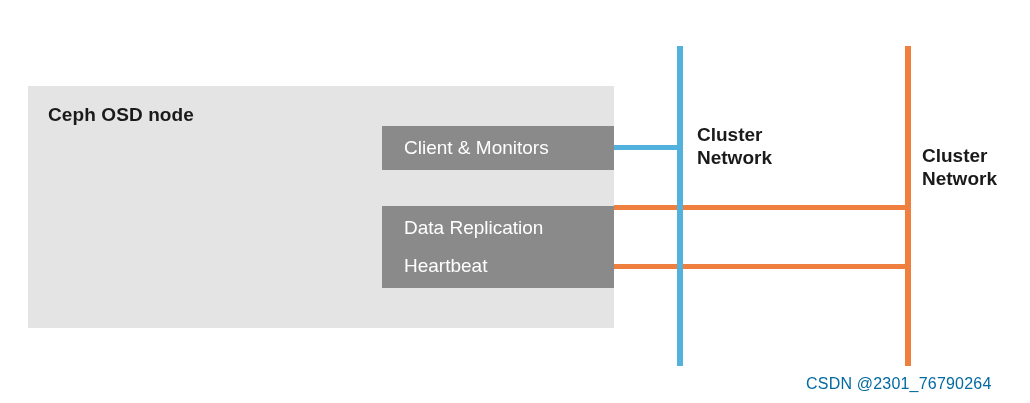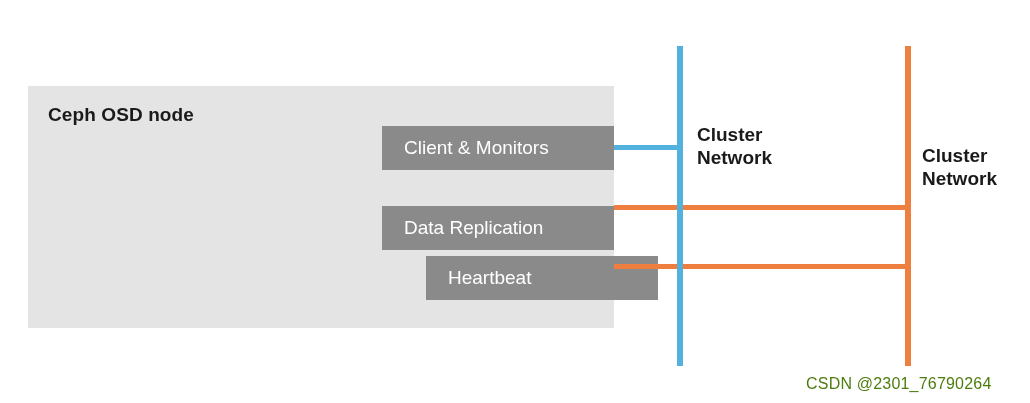--- a/index.html
+++ b/index.html
@@ -50,21 +50,21 @@
     position: absolute;
     left: 22px;
     top: 50%;
     transform: translateY(-50%);
     font-size: 19px;
     color: #ffffff;
     white-space: nowrap;
   }
   #role-bar-0 { top: 126px; }
   #role-bar-1 { top: 185px; margin-top: 21px; }
-  #role-bar-2 { top: 256px; margin-left: 44px; }
+  #role-bar-2 { top: 244px; }
 
   
   .trunk {
     position: absolute;
     width: 6px;
     top: 46px;
     height: 320px;
   }
   #trunk-public  { left: 677px; background: #53b1dd; }
   #trunk-cluster { left: 905px; background: #ee7f3e; }
@@ -97,21 +97,21 @@
   
   #link-heart-a   { left: 614px; top: 264px; width: 63px; }
   #link-heart-b   { left: 683px; top: 264px; width: 228px; }
 
   
   .watermark {
     position: absolute;
     left: 806px;
     top: 375px;
     font-size: 16px;
-    color: #4d7c0f;
+    color: #0369a1;
     letter-spacing: 0.2px;
     white-space: nowrap;
     user-select: none;
   }
 </style>
 </head>
 <body>
 
 <div id="diagram-root">
 

